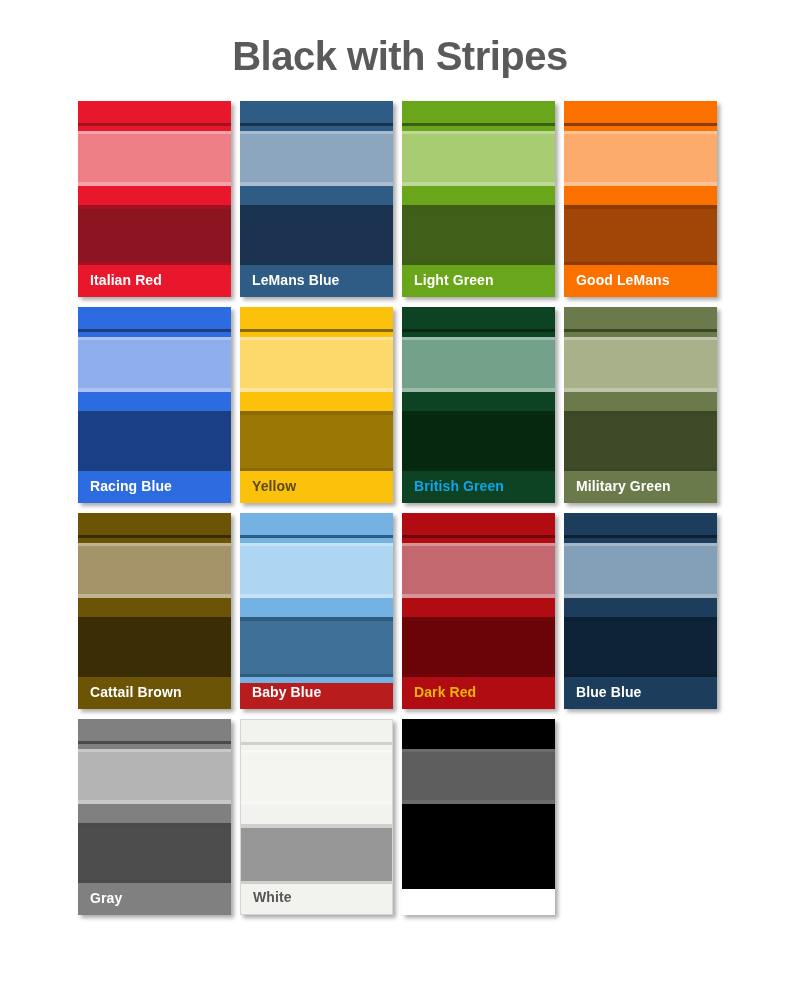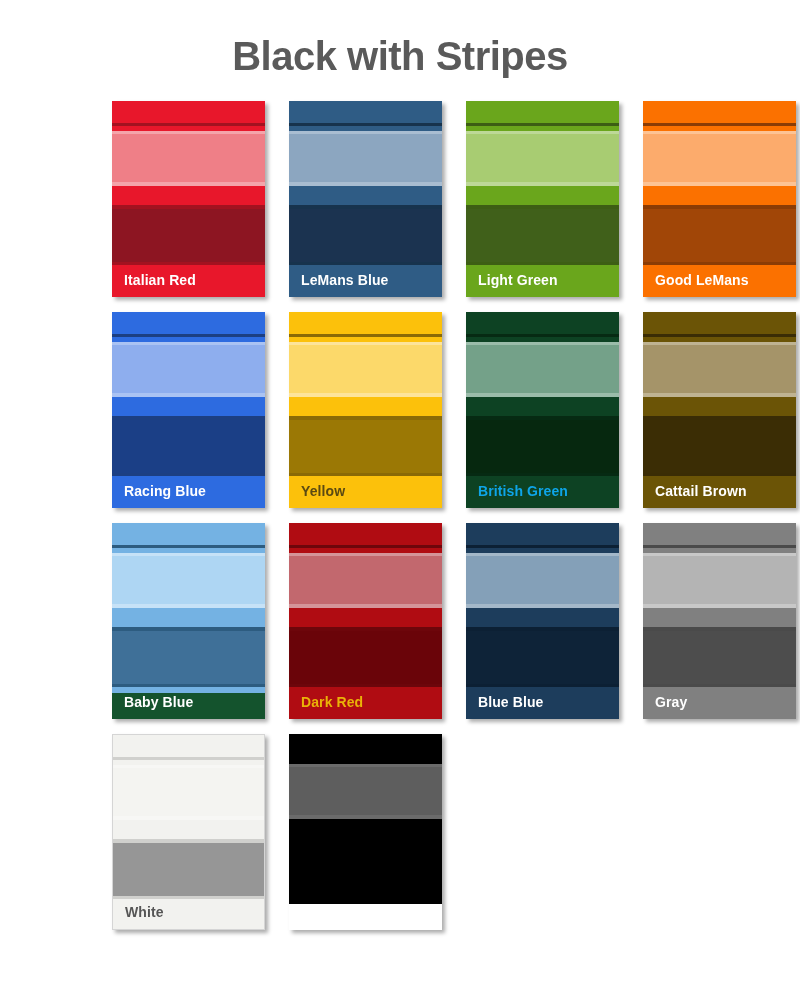--- a/index.html
+++ b/index.html
@@ -27,28 +27,27 @@
     font-weight: bold;
     color: #5a5a5a;
     letter-spacing: -0.5px;
     margin: 0;
     padding-top: 34px;
     font-family: "Liberation Sans", sans-serif;
   }
 
   .grid {
     margin-top: 22px;
-    padding-left: 112px;
+    padding-left: 78px;
     display: grid;
     grid-template-columns: repeat(4, 162px);
     column-gap: 0px;
     row-gap: 10px;
     width: 648px;
     box-sizing: content-box;
-    gap: 15px;
   }
 
   .swatch {
     position: relative;
     width: 153px;
     height: 196px;
     box-sizing: border-box;
     display: flex;
     flex-direction: column;
     box-shadow: 3px 3px 4px rgba(0,0,0,0.33);
@@ -200,20 +199,36 @@
         <div class="band band-base-mid2" style="background: rgb(13, 66, 35);"></div>
         <div class="band band-hair2" style="background: rgb(6, 42, 19);"></div>
         <div class="band band-dark" style="background: rgb(6, 40, 15);"></div>
         <div class="band band-hair3" style="background: rgb(6, 42, 19);"></div>
         <div class="band band-base-low" style="background: rgb(13, 66, 35);"></div>
         <div class="band band-label" style="background: rgb(13, 66, 35);">
           <span class="swatch-label" style="color: #0ea5e9;">British Green</span>
         </div>
       </div>
       <div class="swatch">
+        <div class="band band-base-top" style="background: rgb(107, 122, 74);"></div>
+        <div class="band band-hairline" style="background: rgb(60, 71, 38);"></div>
+        <div class="band band-base-thin" style="background: rgb(107, 122, 74);"></div>
+        <div class="band band-hairline" style="background: rgb(191, 197, 168);"></div>
+        <div class="band band-light" style="background: rgb(169, 177, 138);"></div>
+        <div class="band band-base-mid1" style="background: rgb(191, 197, 168);"></div>
+        <div class="band band-base-mid2" style="background: rgb(107, 122, 74);"></div>
+        <div class="band band-hair2" style="background: rgb(60, 71, 38);"></div>
+        <div class="band band-dark" style="background: rgb(63, 74, 40);"></div>
+        <div class="band band-hair3" style="background: rgb(60, 71, 38);"></div>
+        <div class="band band-base-low" style="background: rgb(107, 122, 74);"></div>
+        <div class="band band-label" style="background: rgb(107, 122, 74);">
+          <span class="swatch-label" style="color: rgb(255, 255, 255);">Military Green</span>
+        </div>
+      </div>
+      <div class="swatch">
         <div class="band band-base-top" style="background: rgb(107, 84, 6);"></div>
         <div class="band band-hairline" style="background: rgb(58, 44, 5);"></div>
         <div class="band band-base-thin" style="background: rgb(107, 84, 6);"></div>
         <div class="band band-hairline" style="background: rgb(191, 179, 146);"></div>
         <div class="band band-light" style="background: rgb(165, 148, 105);"></div>
         <div class="band band-base-mid1" style="background: rgb(191, 179, 146);"></div>
         <div class="band band-base-mid2" style="background: rgb(107, 84, 6);"></div>
         <div class="band band-hair2" style="background: rgb(58, 44, 5);"></div>
         <div class="band band-dark" style="background: rgb(59, 45, 5);"></div>
         <div class="band band-hair3" style="background: rgb(58, 44, 5);"></div>
@@ -227,21 +242,21 @@
         <div class="band band-hairline" style="background: rgb(45, 92, 128);"></div>
         <div class="band band-base-thin" style="background: rgb(116, 178, 227);"></div>
         <div class="band band-hairline" style="background: rgb(198, 226, 247);"></div>
         <div class="band band-light" style="background: rgb(174, 214, 243);"></div>
         <div class="band band-base-mid1" style="background: rgb(198, 226, 247);"></div>
         <div class="band band-base-mid2" style="background: rgb(116, 178, 227);"></div>
         <div class="band band-hair2" style="background: rgb(45, 92, 128);"></div>
         <div class="band band-dark" style="background: rgb(63, 112, 152);"></div>
         <div class="band band-hair3" style="background: rgb(45, 92, 128);"></div>
         <div class="band band-base-low" style="background: rgb(116, 178, 227);"></div>
-        <div class="band band-label" style="background: #14532d;">
+        <div class="band band-label" style="background: #b91c1c;">
           <span class="swatch-label" style="color: rgb(255, 255, 255);">Baby Blue</span>
         </div>
       </div>
       <div class="swatch">
         <div class="band band-base-top" style="background: rgb(176, 12, 18);"></div>
         <div class="band band-hairline" style="background: rgb(109, 6, 11);"></div>
         <div class="band band-base-thin" style="background: rgb(176, 12, 18);"></div>
         <div class="band band-hairline" style="background: rgb(212, 148, 153);"></div>
         <div class="band band-light" style="background: rgb(194, 104, 110);"></div>
         <div class="band band-base-mid1" style="background: rgb(212, 148, 153);"></div>

